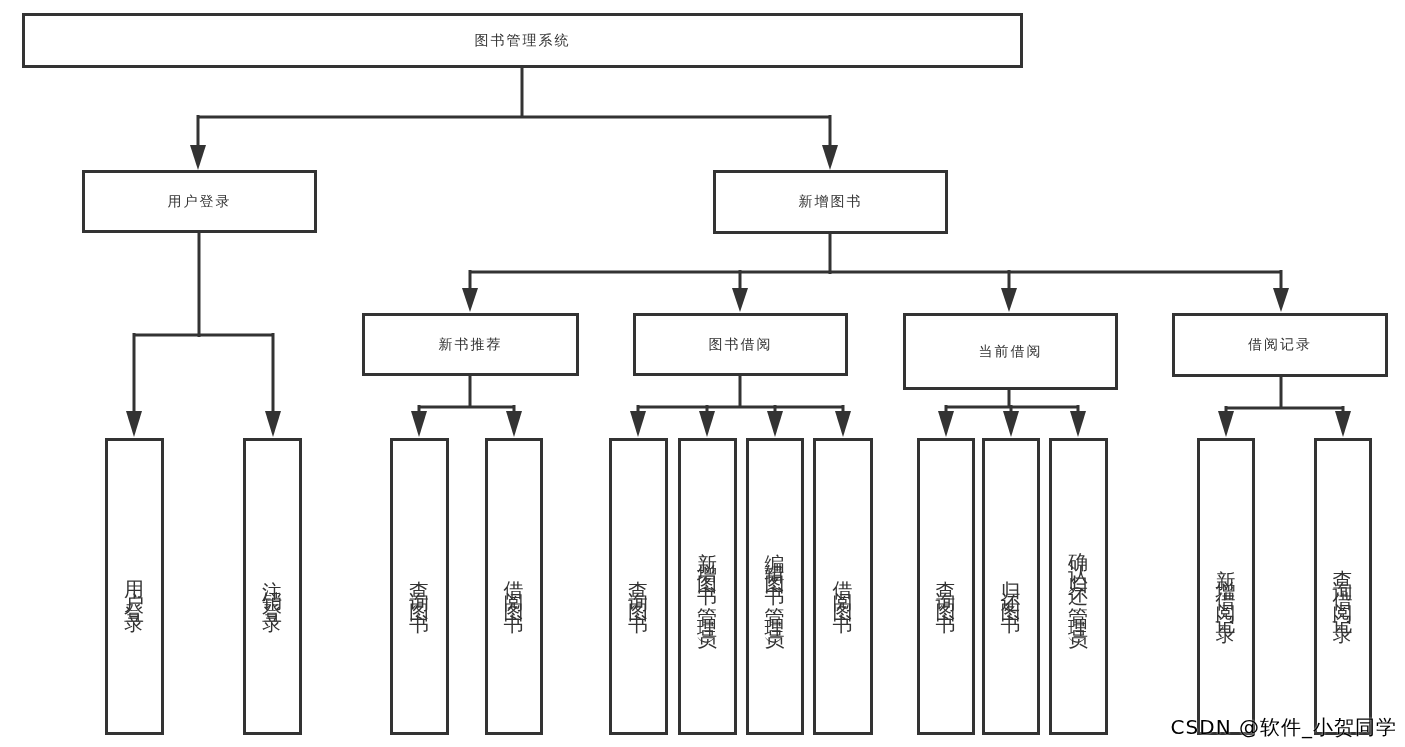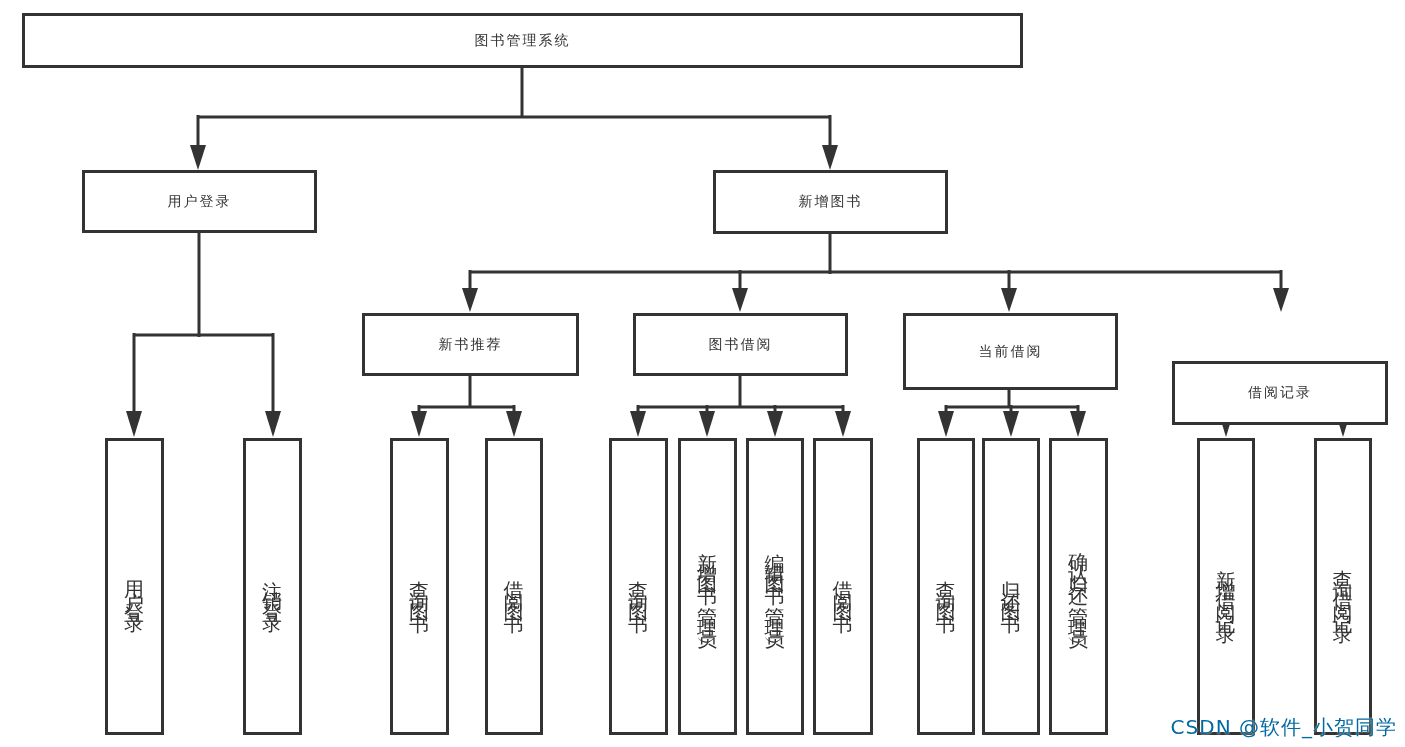--- a/index.html
+++ b/index.html
@@ -45,21 +45,21 @@
     font-size:20px;
     color:#333333;
     letter-spacing:11px;
     line-height:1;
   }
   #watermark{
     position:absolute;
     right:8px;
     top:714px;
     font-size:20px;
-    color:#0369a1;
+    color:#000000;
     text-shadow:0 0 2px #ffffff;
     z-index:3;
     letter-spacing:1px;
     white-space:nowrap;
   }
 </style>
 </head>
 <body>
 
 <div id="stage">
@@ -143,21 +143,21 @@
 
   <div class="node" style="left:362px;top:313px;width:217px;height:63px;">
     <span class="lbl">新书推荐</span>
   </div>
   <div class="node" style="left:633px;top:313px;width:215px;height:63px;">
     <span class="lbl">图书借阅</span>
   </div>
   <div class="node" style="left:903px;top:313px;width:215px;height:77px;">
     <span class="lbl">当前借阅</span>
   </div>
-  <div class="node" style="left:1172px;top:313px;width:216px;height:64px;margin-top:48px;">
+  <div class="node" style="left:1172px;top:313px;width:216px;height:64px;">
     <span class="lbl">借阅记录</span>
   </div>
 
   <div class="leaf" style="left:105px;width:59px;">
     <span class="vlbl">用户登录</span>
   </div>
   <div class="leaf" style="left:243px;width:59px;">
     <span class="vlbl">注销登录</span>
   </div>
 

